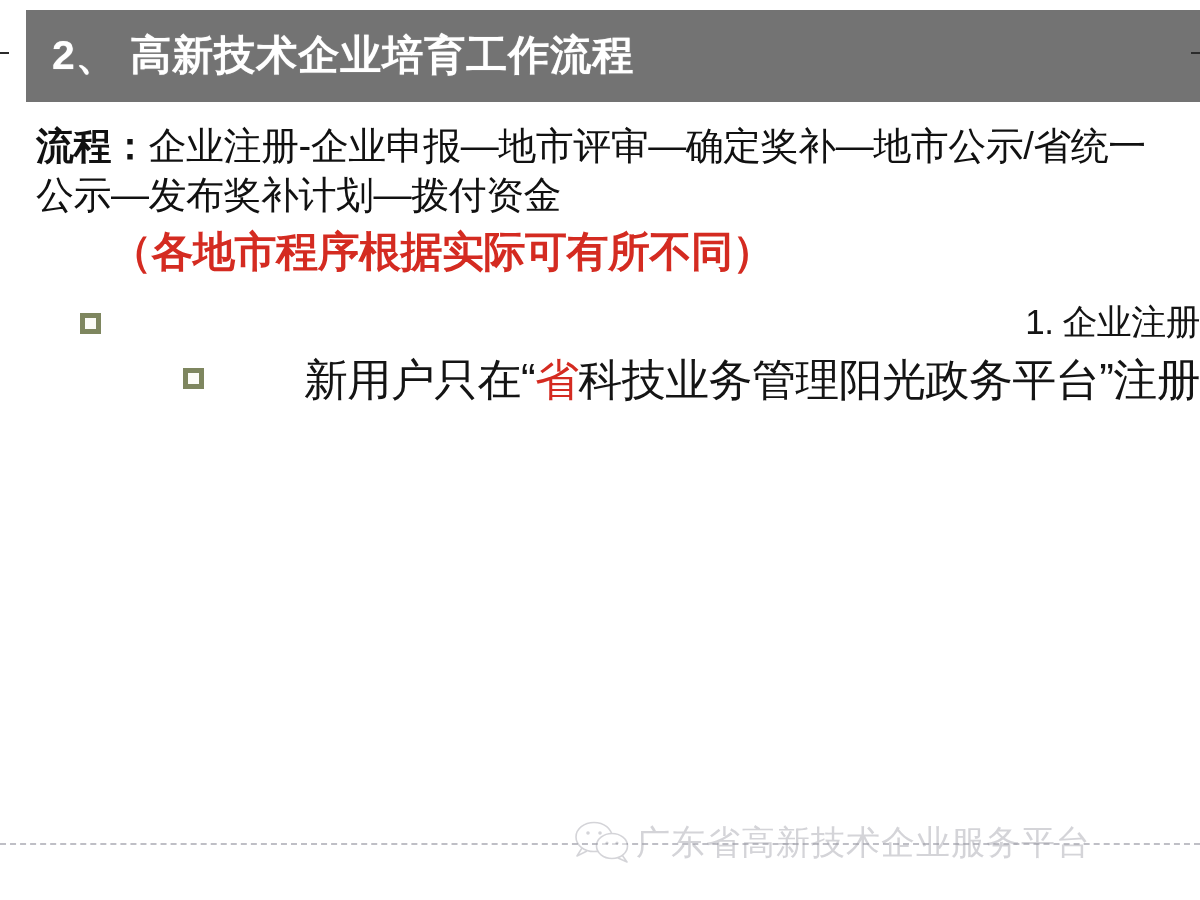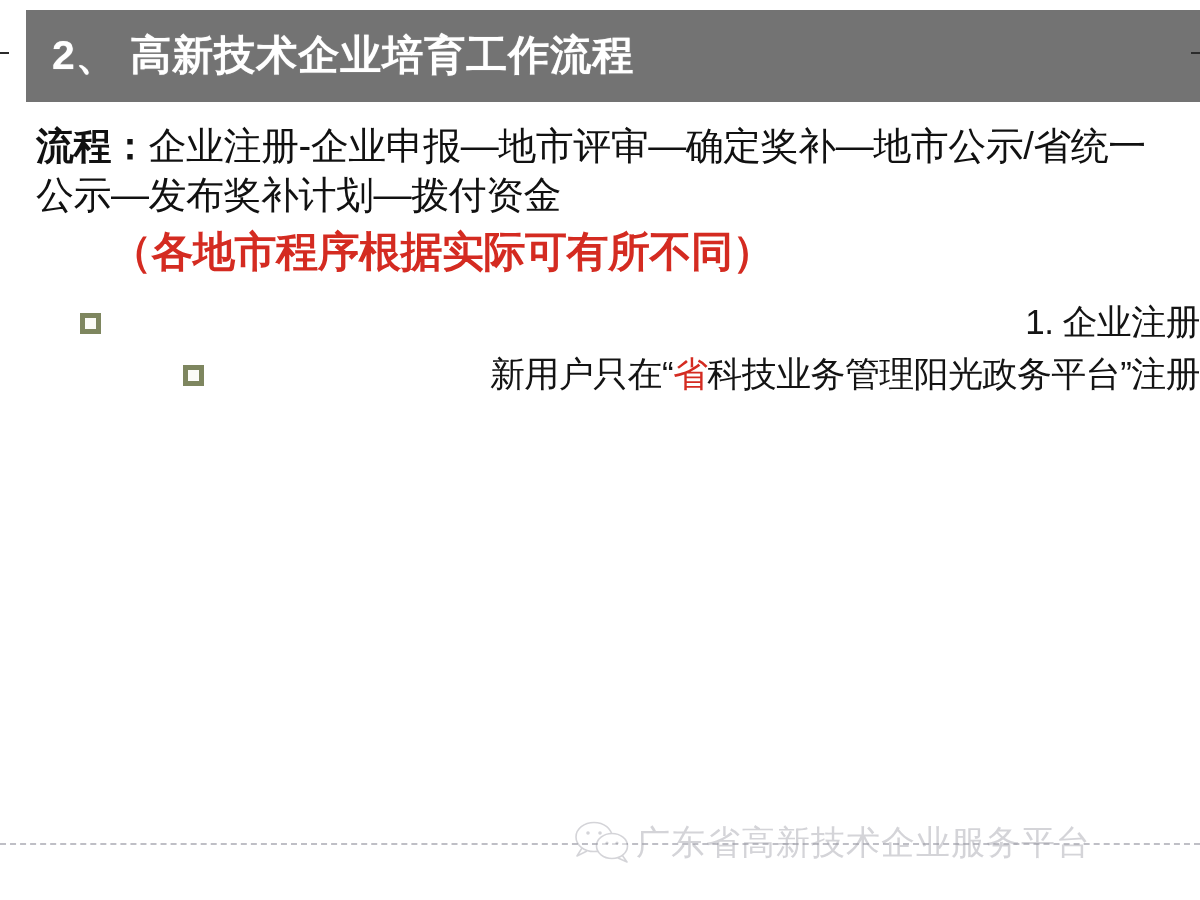--- a/index.html
+++ b/index.html
@@ -109,21 +109,21 @@
     line-height: 1.30;
     color: #141414;
     letter-spacing: -0.6px;
     margin-bottom: 2px;
   }
   li.lvl1 {
     font-size: 35px;
     margin-bottom: 0;
   }
   li.lvl2 {
-    font-size: 35px;
+    font-size: 44px;
     margin-top: 6px;
   }
   .sq {
     position: absolute;
     left: 0;
     top: 0.40em;
     width: 21px;
     height: 21px;
     box-sizing: border-box;
     border: 5px solid #7E865F;

